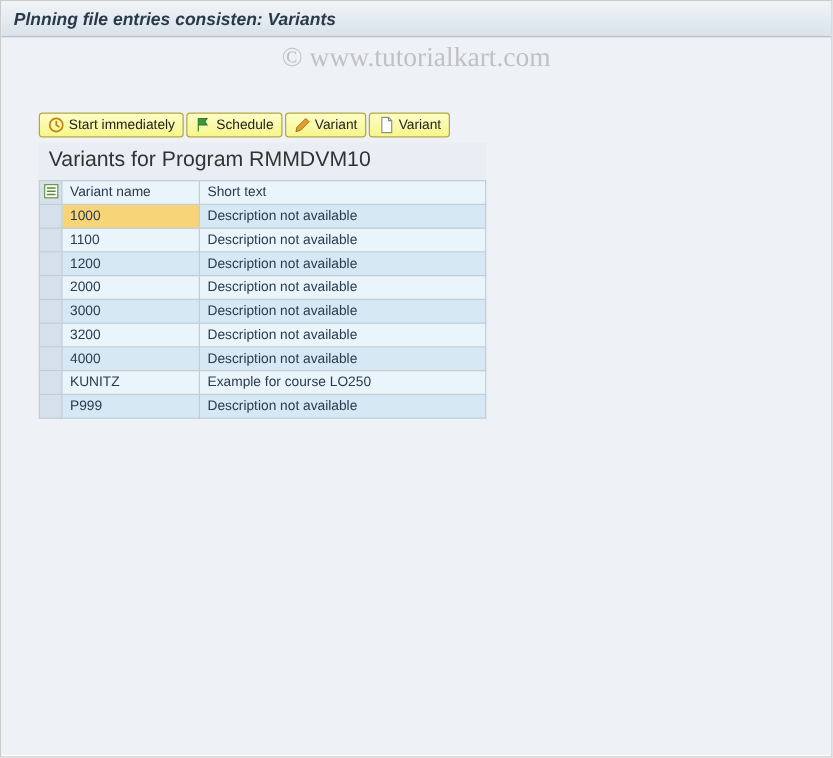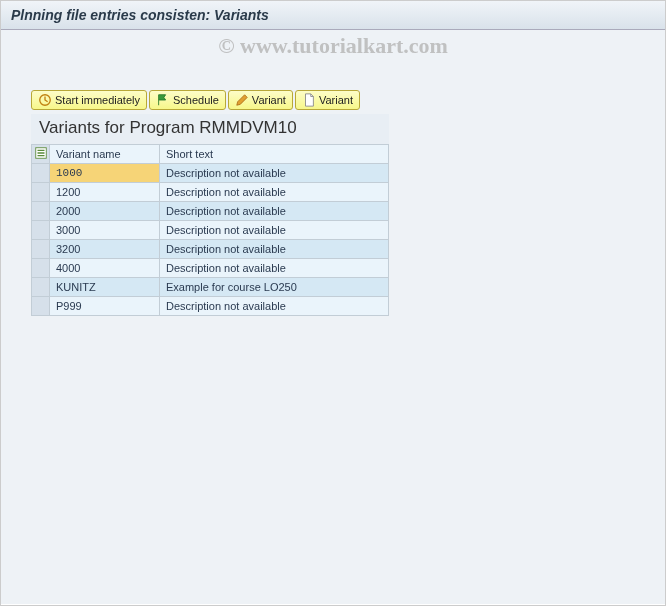--- a/index.html
+++ b/index.html
@@ -25,21 +25,20 @@
     .watermark {
       position: absolute;
       top: 32px;
       left: 50%;
       transform: translateX(-50%);
       font-size: 22px;
       color: rgba(180,180,180,0.8);
       font-family: Georgia, serif;
       pointer-events: none;
       z-index: 10;
-      font-weight: bold;
     }
     .content-area {
       padding: 60px 30px 30px 30px;
       background: #eef2f6;
       height: calc(100% - 30px);
     }
     .toolbar {
       display: flex;
       gap: 2px;
       margin-bottom: 4px;
@@ -76,21 +75,21 @@
       font-weight: normal;
       color: #2a3a50;
     }
     th { background: #d6e0ea; }
     td.sel-cell { background: #d6e0ea; }
     .sel-header-cell { background: #d6e0ea; width:18px; padding:0; text-align:center; }
     .col-variant { width: 110px; background: #eaf4fb; }
     .col-short { background: #eaf4fb; }
     tbody tr:nth-child(odd) td.data-cell { background: #d5e8f4; }
     tbody tr:nth-child(even) td.data-cell { background: #eaf4fb; }
-    .selected-cell { background: #f6d477 !important; font-family: Liberation Mono, monospace; }
+    .selected-cell { background: #f6d477 !important; }
     .list-icon svg { width:14px; height:14px; }
   </style>
 </head>
 <body>
 
 <div class="title-bar">
   <span>Plnning file entries consisten: Variants</span>
 </div>
 
 <div class="watermark">© www.tutorialkart.com</div>
@@ -153,20 +152,25 @@
         </tr>
       </thead>
       <tbody id="tbody">
           <tr>
             <td class="sel-cell"></td>
             <td class="data-cell selected-cell">1000</td>
             <td class="data-cell">Description not available</td>
           </tr>
           <tr>
             <td class="sel-cell"></td>
+            <td class="data-cell">1100</td>
+            <td class="data-cell">Description not available</td>
+          </tr>
+          <tr>
+            <td class="sel-cell"></td>
             <td class="data-cell">1200</td>
             <td class="data-cell">Description not available</td>
           </tr>
           <tr>
             <td class="sel-cell"></td>
             <td class="data-cell">2000</td>
             <td class="data-cell">Description not available</td>
           </tr>
           <tr>
             <td class="sel-cell"></td>

